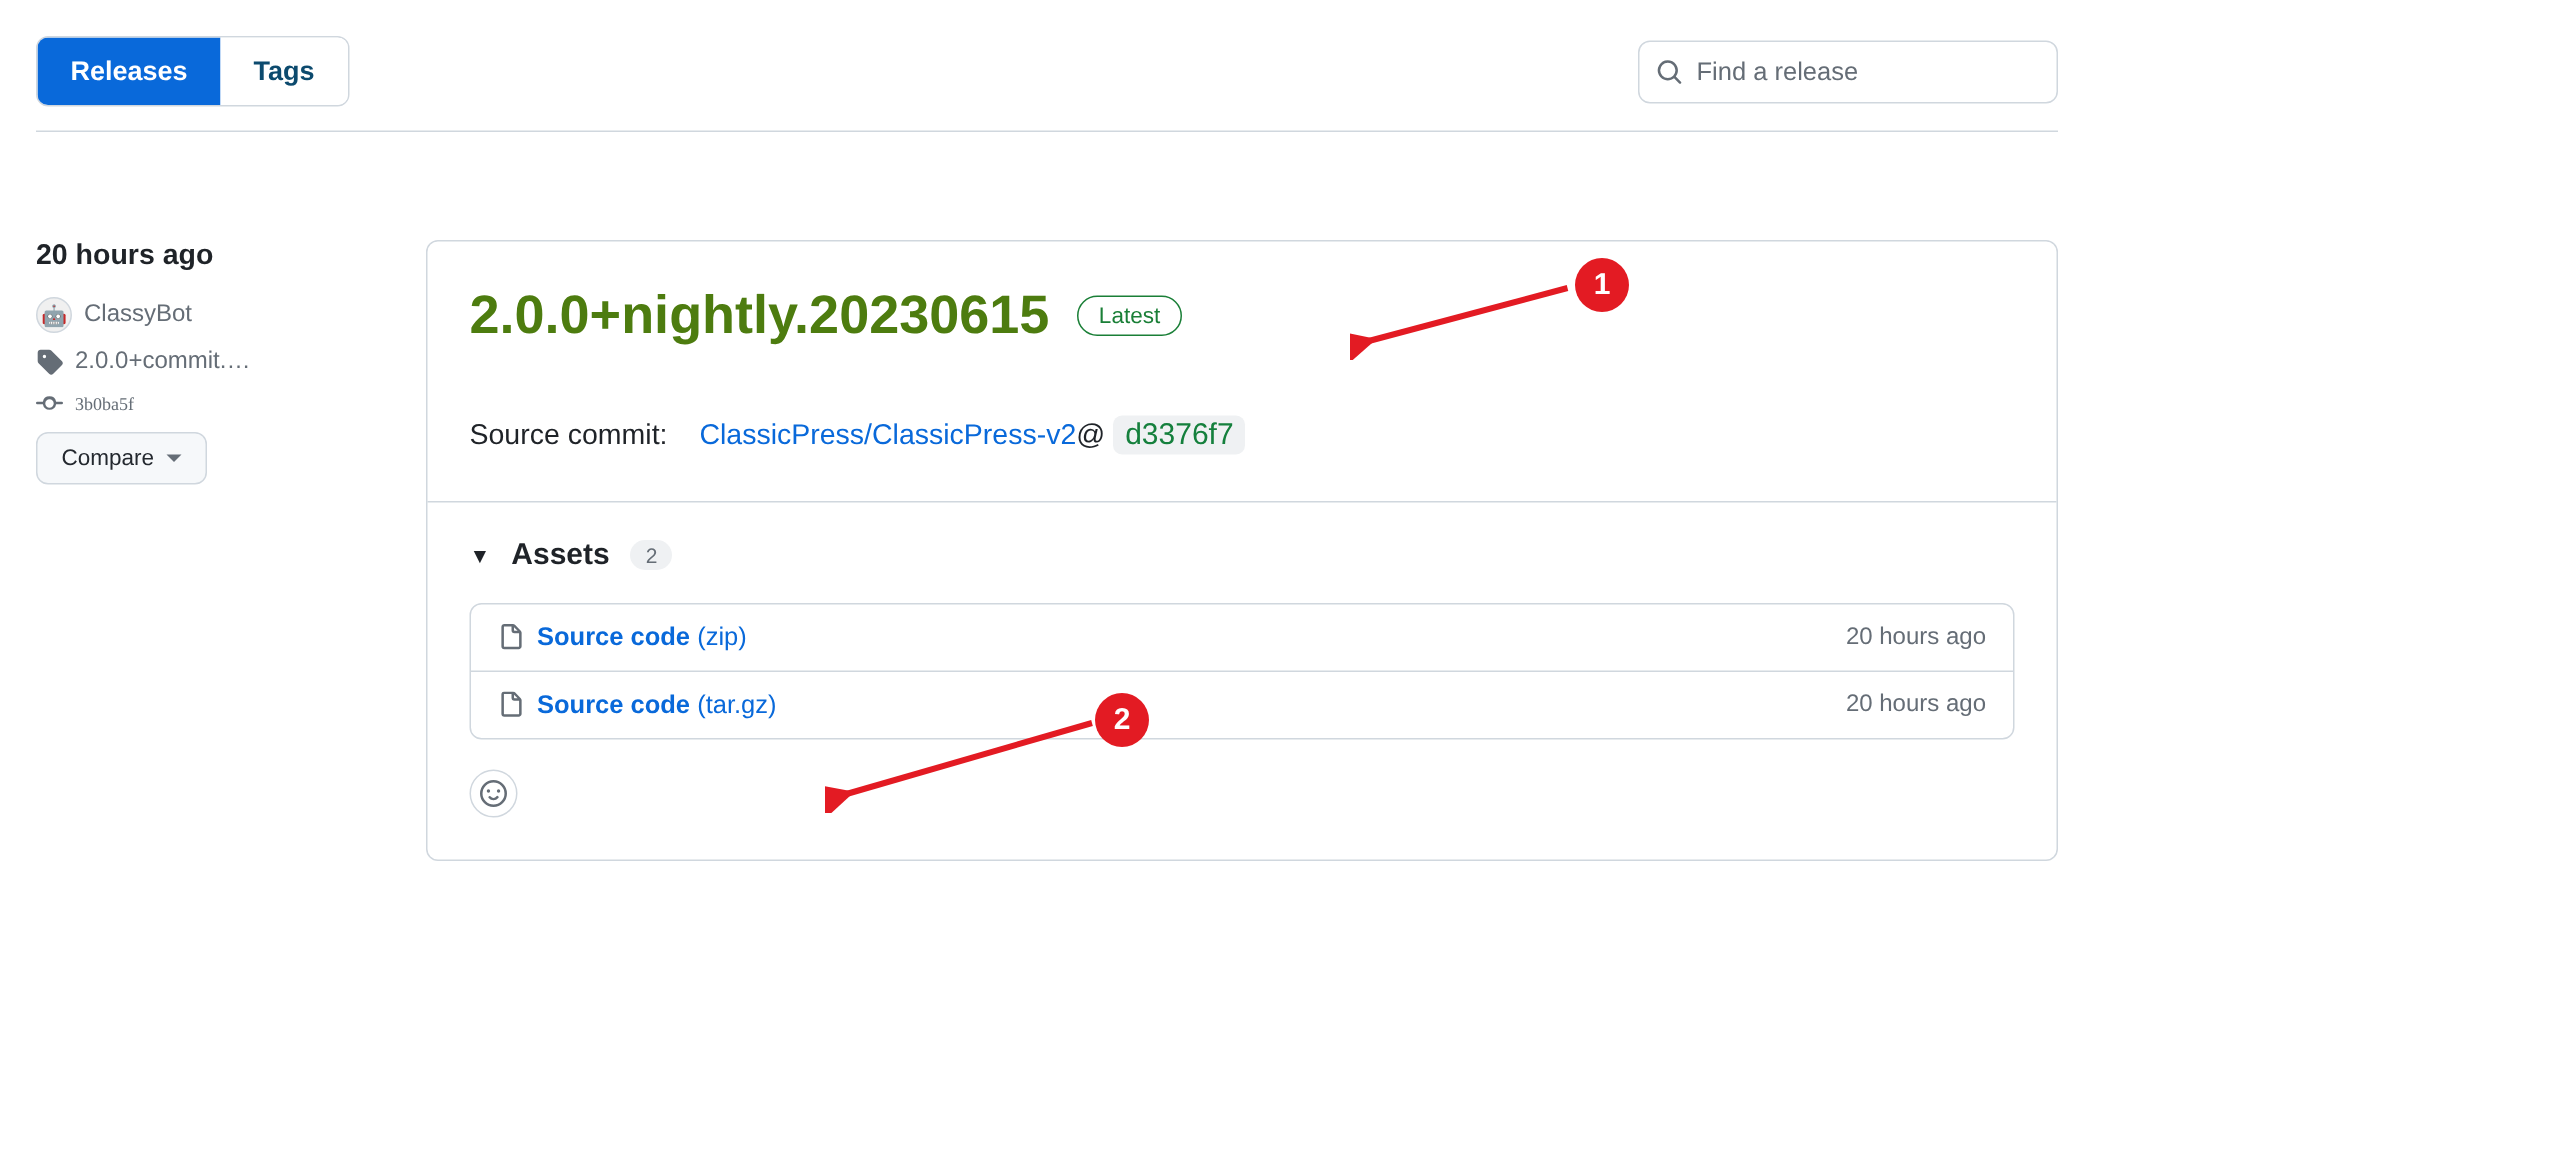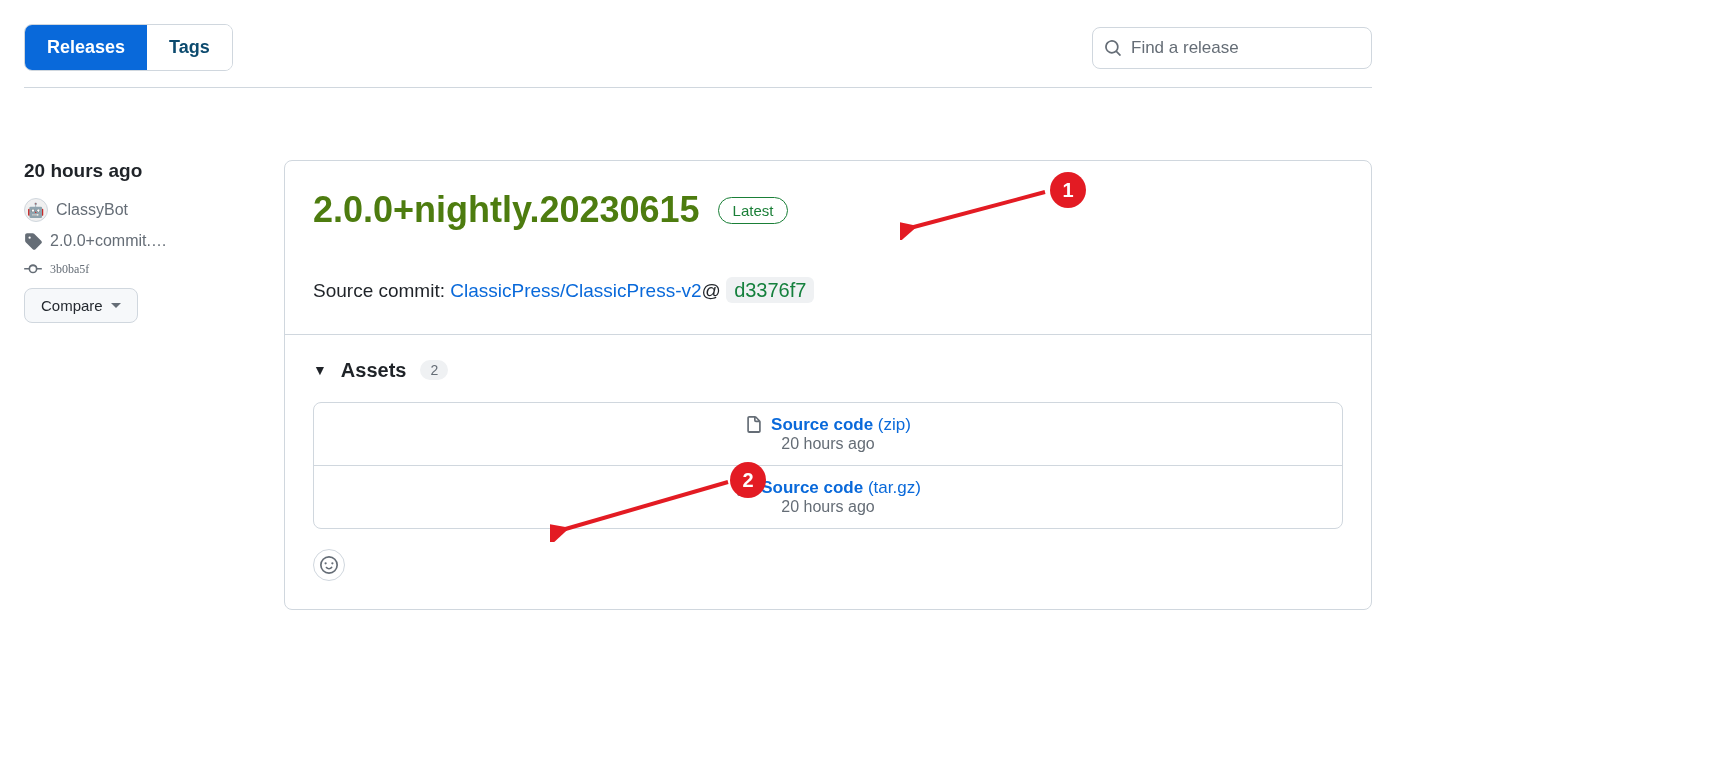--- a/index.html
+++ b/index.html
@@ -21,29 +21,29 @@
 .side-row svg { fill: #656d76; flex-shrink: 0; }
 .side-row code { font-family: Liberation Serif, serif; font-size: 12px; }
 .compare-btn { display: inline-flex; align-items: center; gap: 8px; padding: 8px 16px; border: 1px solid #d0d7de; border-radius: 8px; background: #f6f8fa; font-size: 15px; color: #24292f; cursor: pointer; margin-top: 0; }
 .compare-btn .caret { width: 0; height: 0; border-left: 5px solid transparent; border-right: 5px solid transparent; border-top: 5px solid #656d76; }
 .main { flex: 1; border: 1px solid #d0d7de; border-radius: 8px; padding: 0; }
 .main-head { padding: 28px 28px 0 28px; }
 .title-row { display: flex; align-items: center; gap: 18px; margin-bottom: 44px; }
 .release-title { font-size: 36px; font-weight: 600; color: #4d7c0f; }
 .latest-badge { border: 1px solid #1a7f37; color: #1a7f37; border-radius: 999px; padding: 4px 14px; font-size: 15px; font-weight: 500; }
 .desc { font-size: 19px; color: #1f2328; margin-bottom: 28px; line-height: 1.5; }
-.desc a { color: #0969da; text-decoration: none; }
+.desc a { color: #0969da; text-decoration: none; margin-left: 16px; }
 .desc code { font-family: Liberation Sans, sans-serif; background: #eff1f3; color: #15803d; padding: 2px 8px; border-radius: 6px; font-size: 20px; }
 .divider { height: 1px; background: #d0d7de; margin-top: 28px; }
 .assets-section { padding: 24px 28px 28px 28px; }
 .assets-header { display: flex; align-items: center; gap: 14px; font-size: 20px; font-weight: 600; color: #1f2328; cursor: pointer; margin-bottom: 20px; }
 .assets-header .tri { font-size: 14px; }
 .count-badge { background: #eff1f3; color: #656d76; border-radius: 999px; padding: 2px 10px; font-size: 14px; font-weight: 500; }
 .asset-list { border: 1px solid #d0d7de; border-radius: 8px; overflow: hidden; }
-.asset-row { display: flex; justify-content: space-between; align-items: center; padding: 12px 18px; font-size: 17px; flex-direction: column; }
+.asset-row { display: flex; justify-content: space-between; align-items: center; padding: 12px 18px; font-size: 17px; }
 .asset-row + .asset-row { border-top: 1px solid #d0d7de; }
 .asset-left { display: flex; align-items: center; gap: 8px; }
 .asset-left svg { fill: #656d76; }
 .asset-left a { color: #0969da; text-decoration: none; font-weight: 600; }
 .asset-left .ext { color: #0969da; font-weight: 400; }
 .asset-time { color: #656d76; font-size: 16px; }
 .smile-btn { margin-top: 20px; width: 32px; height: 32px; border: 1px solid #d0d7de; border-radius: 50%; background: #fff; display: flex; align-items: center; justify-content: center; cursor: pointer; color: #656d76; }
 .anno-badge { position: absolute; width: 36px; height: 36px; border-radius: 50%; background: #e31b23; color: #fff; display: flex; align-items: center; justify-content: center; font-size: 20px; font-weight: 600; z-index: 10; }
 .anno-arrow { position: absolute; z-index: 9; }
 </style>

